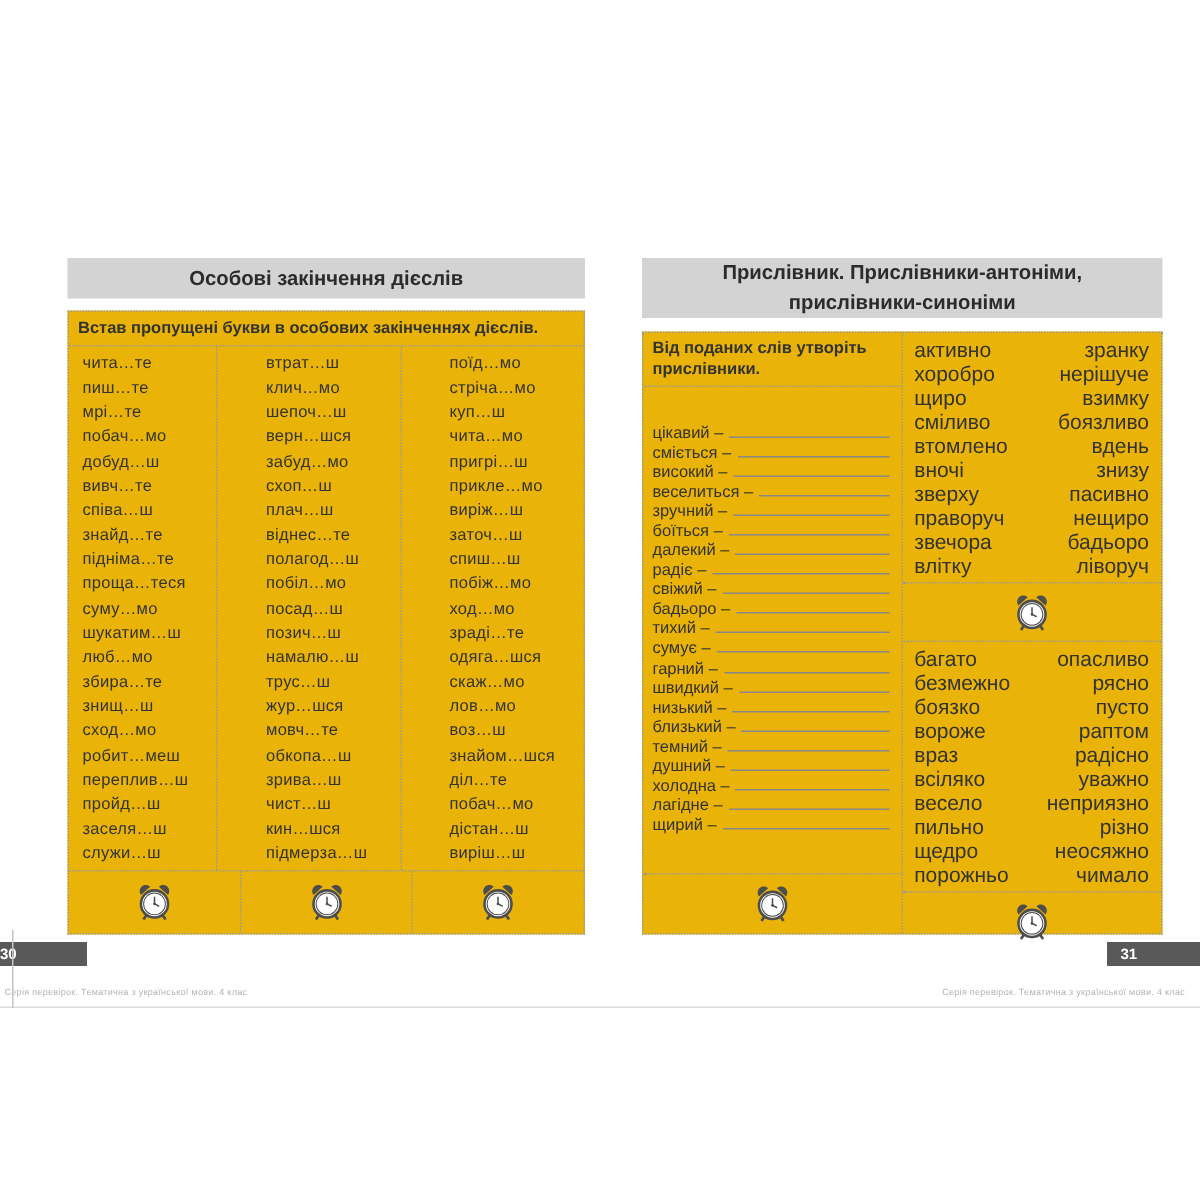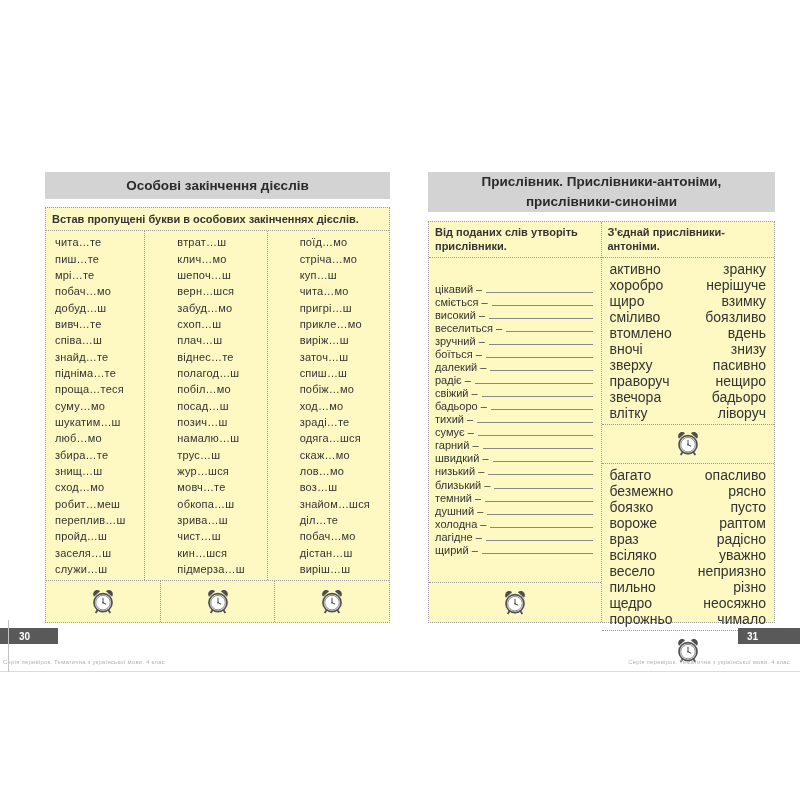--- a/index.html
+++ b/index.html
@@ -22,21 +22,21 @@
     display:flex;align-items:center;justify-content:center;text-align:center;
     font-weight:bold;font-size:13.5px;line-height:1.45;color:#2b2b2b;
     padding:0 20px;
   }
   .left-pos{left:45px;top:172px;width:345px;height:27px;}
   .right-pos{left:428px;top:172px;width:347px;height:40px;}
 
   
   .worksheet-table{
     position:absolute;border:1px dotted var(--border);
-    display:flex;flex-direction:column;background:#fef9c3;
+    display:flex;flex-direction:column;background:#eab308;
   }
   .left-table{left:45px;top:207px;width:345px;height:416px;}
   .right-table{left:428px;top:221px;width:347px;height:402px;flex-direction:row;}
 
   .instruction{
     border-bottom:1px dotted var(--border);
     font-weight:bold;font-size:11px;line-height:1.3;padding:4px 6px;
   }
   .word-columns{flex:1;display:flex;gap:23px;}
   .word-col{
@@ -67,21 +67,21 @@
   .pair-row{display:flex;justify-content:space-between;}
   .rt-clock{height:40px;flex:0 0 auto;}
   .top-border{border-top:1px dotted var(--border);}
   .bottom-border{border-bottom:1px dotted var(--border);}
 
   
   .pagenum{
     position:absolute;top:628px;height:16px;background:var(--page-number-bg);
     color:#fff;font-size:10px;font-weight:bold;display:flex;align-items:center;
   }
-  .pagenum-left{left:0;width:58px;justify-content:center;padding-right:9px;}
+  .pagenum-left{left:0;width:58px;justify-content:flex-start;padding-right:9px;}
   .pagenum-right{right:0;width:62px;justify-content:flex-start;padding-left:9px;}
 
   
   .footer{position:absolute;top:659px;font-size:6px;color:var(--footer-text);letter-spacing:0.2px;}
   .footer-left{left:3px;}
   .footer-right{right:10px;text-align:right;}
   .bottom-edge{position:absolute;left:0;top:671px;width:800px;border-top:1px solid #dcdcdc;}
   .left-edge{position:absolute;left:8px;top:620px;height:52px;border-left:1px solid #c4c4c4;}
 
   svg.clock{display:block;}
@@ -333,21 +333,20 @@
     <circle cx="13" cy="14" r="8.1" fill="#ffffff" stroke="#4d4d4d" stroke-width="1.5"></circle>
     <circle cx="13" cy="14" r="6.5" fill="none" stroke="#4d4d4d" stroke-width="0.6"></circle>
     <line x1="13" y1="14" x2="13" y2="9.7" stroke="#4d4d4d" stroke-width="0.9"></line>
     <line x1="13" y1="14" x2="15.8" y2="15.4" stroke="#4d4d4d" stroke-width="0.9"></line>
     <circle cx="13" cy="14" r="0.8" fill="#4d4d4d"></circle>
   </svg>
 </div>
     </div>
 
     <div class="rt-col rt-right">
-      <div class="ex-header">З'єднай прислівники-антоніми.</div>
       <div class="pair-list">
 
           <div class="pair-row">
             <span class="pair-left">активно</span>
             <span class="pair-right">зранку</span>
           </div>
 
           <div class="pair-row">
             <span class="pair-left">хоробро</span>
             <span class="pair-right">нерішуче</span>

